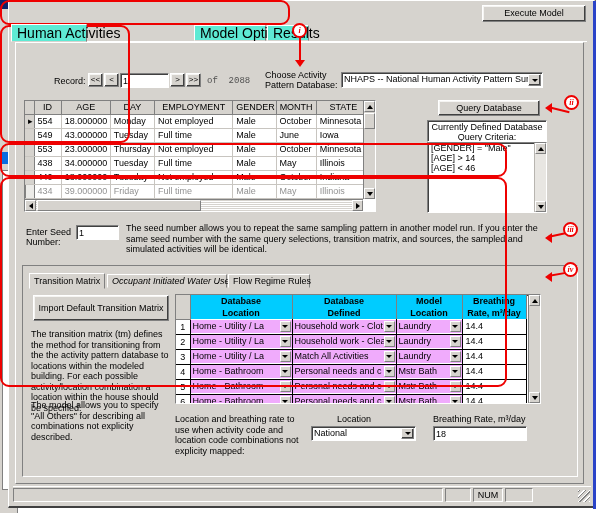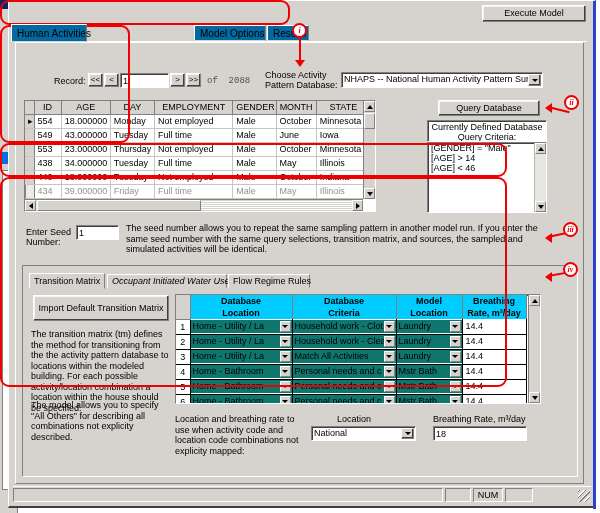--- a/index.html
+++ b/index.html
@@ -50,24 +50,24 @@
   #execute-model {
     position: absolute; right: 8px; top: 4px;
     width: 104px; height: 17px;
     line-height: 15px;
   }
 
   
   .tabstrip { position: absolute; left: 2px; top: 24px; width: 576px; height: 16px; }
   .tab {
     position: absolute; top: 0; height: 16px;
-    background: #0369a1;
+    background: #5eead4;
     border: 1px solid; border-color: #ffffff #808080 #d6d3ce #ffffff;
     padding: 0 5px; line-height: 15px; white-space: nowrap;
-    font-size: 10px;
+    font-size: 14px;
   }
   .tab.active { font-weight: normal; border-bottom-color: #d6d3ce; z-index: 3; top:-1px; height:18px; line-height:17px;}
 
   .tabline { position:absolute; left:2px; top:40px; width:576px; height:1px; background:#ffffff; }
 
   
   .page {
     position: absolute; left: 6px; top: 41px; width: 569px; height: 442px;
     background: #d6d3ce;
     border: 1px solid; border-color: #ffffff #808080 #808080 #ffffff;
@@ -155,21 +155,21 @@
     border:1px solid; border-color:#808080 #ffffff #ffffff #808080;
     box-shadow: inset 1px 1px 0 #404040; overflow:hidden;}
   #tm-grid table { border-collapse:collapse; table-layout:fixed; font-size:9px;}
   #tm-grid th { background:#00ccff; color:#000; font-weight:bold; font-size:9px;
     border-right:1px solid #808080; padding:0 2px; height:12px; text-align:center; white-space:nowrap;}
   #tm-grid th.corner { background:#d6d3ce; border-bottom:1px solid #808080;}
   #tm-grid td { height:15px; border-right:1px solid #000000; border-bottom:1px solid #000000;
     padding:0; background:#ffffff; font-size:9px; vertical-align:middle;}
   #tm-grid td.idx { background:#ffffff; text-align:center; font-size:9px; border-right:1px solid #000;}
   .cellcombo { position:relative; height:13px; line-height:13px; padding-left:2px;
-    white-space:nowrap; overflow:hidden; background:#0f766e; }
+    white-space:nowrap; overflow:hidden; background:#f0abfc; }
   .cellcombo .carw { position:absolute; right:1px; top:1px; width:11px; height:11px;
     background:#d6d3ce; border:1px solid; border-color:#ffffff #808080 #808080 #ffffff;
     display:flex; align-items:center; justify-content:center;}
   .plaincell { height:13px; line-height:13px; padding-left:3px; white-space:nowrap; overflow:hidden;}
 
   
   .ann { position:absolute; pointer-events:none; }
   .ann-box { border:2px solid #ee0000; border-radius:9px; }
   .marker { position:absolute; width:15px; height:15px; border:2px solid #ee0000;
     border-radius:50%; background:#ffffff; color:#ee0000; font-size:8px;
@@ -371,21 +371,21 @@
             <thead>
               <tr>
                 <th class="corner" style="width:14px" rowspan="2"></th>
                 <th style="width:102px">Database</th>
                 <th style="width:104px">Database</th>
                 <th style="width:66px">Model</th>
                 <th style="width:64px">Breathing</th>
               </tr>
               <tr>
                 <th>Location</th>
-                <th>Criteria</th>
+                <th>Defined</th>
                 <th>Location</th>
                 <th>Rate, m³/day</th>
               </tr>
             </thead>
             <tbody>
               <tr>
                 <td class="idx">1</td>
                 <td>
                   <div class="cellcombo"><span>Home - Utility / La</span><span class="carw">
                         <i class="caret"></i>

